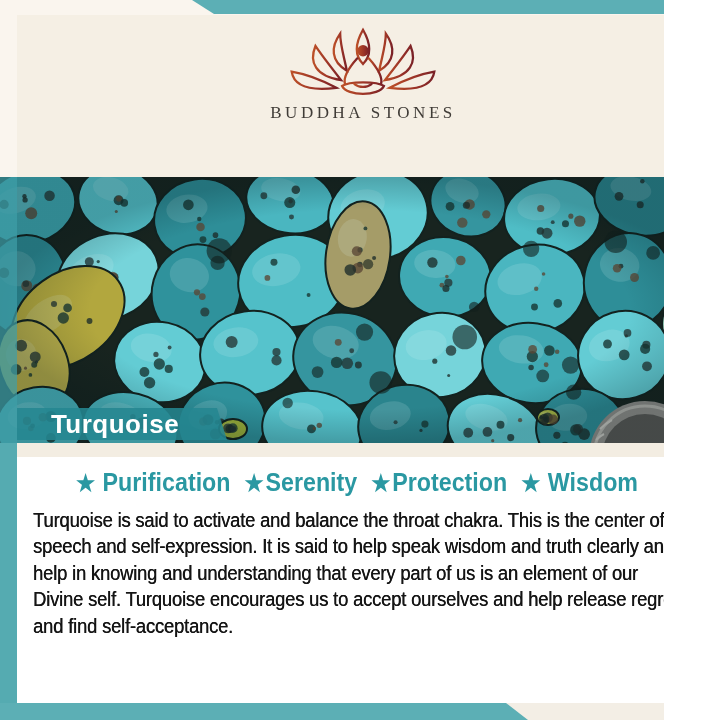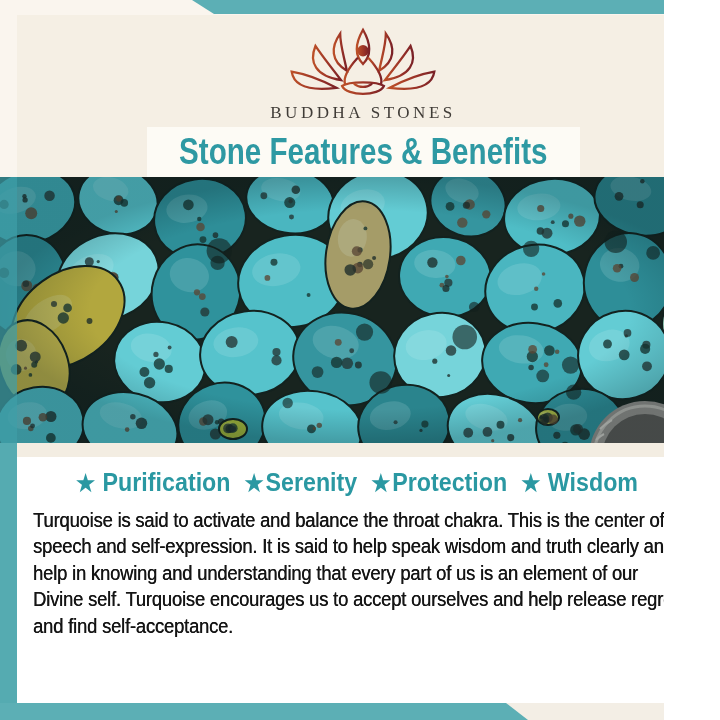--- a/index.html
+++ b/index.html
@@ -99,23 +99,20 @@
         <path d="M74,34 C65,44 59,53 61,61"></path>
         <path d="M86,34 C95,44 101,53 99,61"></path>
 
         <path d="M58,63 C63,74 97,74 102,63 C95,58 65,58 58,63 Z"></path>
         <path d="M71,61 C76,65 84,65 89,61"></path>
       </g>
     </svg>
     <div class="brand">BUDDHA STONES</div>
   </div>
 
-  <div class="title-band">
-    <span class="title-text">Stone Features &amp; Benefits</span>
-  </div>
 
   <div class="photo">
     <svg id="stones" width="720" height="266" viewBox="0 0 720 266">
         <rect x="0" y="0" width="720" height="266" fill="#18241f"></rect>
         <ellipse cx="30" cy="30" rx="46" ry="36" fill="#3fa9b3" stroke="#13221f" stroke-width="2" transform="rotate(-18 30 30)"></ellipse>
         <ellipse cx="18.5" cy="19.200000000000003" rx="20.7" ry="12.6" fill="#e4f7f6" opacity="0.14" transform="rotate(-18 30 30)"></ellipse>
         <circle cx="4.107656117975818" cy="27.465550634443574" r="4.644220054149628" fill="#163330" opacity="0.78"></circle>
         <circle cx="24.47792933353679" cy="19.201341782063096" r="2.183205306529999" fill="#1c2b29" opacity="0.78"></circle>
         <circle cx="31.21547493160905" cy="36.34302540076999" r="5.986647963523865" fill="#5a4734" opacity="0.78"></circle>
         <circle cx="25.105390640683154" cy="22.88875888038757" r="2.6534818410873413" fill="#1c2b29" opacity="0.78"></circle>
@@ -397,20 +394,23 @@
         <rect x="0" y="0" width="720" height="266" fill="url(#vig)"></rect>
       </svg>
   </div>
 
   <div class="cream-strip"></div>
   <div class="white-area"></div>
 
   <div class="left-strip-photo"></div>
   <div class="left-strip-solid"></div>
 
+  <div class="stone-banner">
+    <span>Turquoise</span>
+  </div>
 
   <div class="features">
     <span class="feature">
       <span class="star">★</span>
       <span>Purification</span>
     </span>
     <span class="feature">
       <span class="star">★</span>
       <span>Serenity</span>
     </span>

